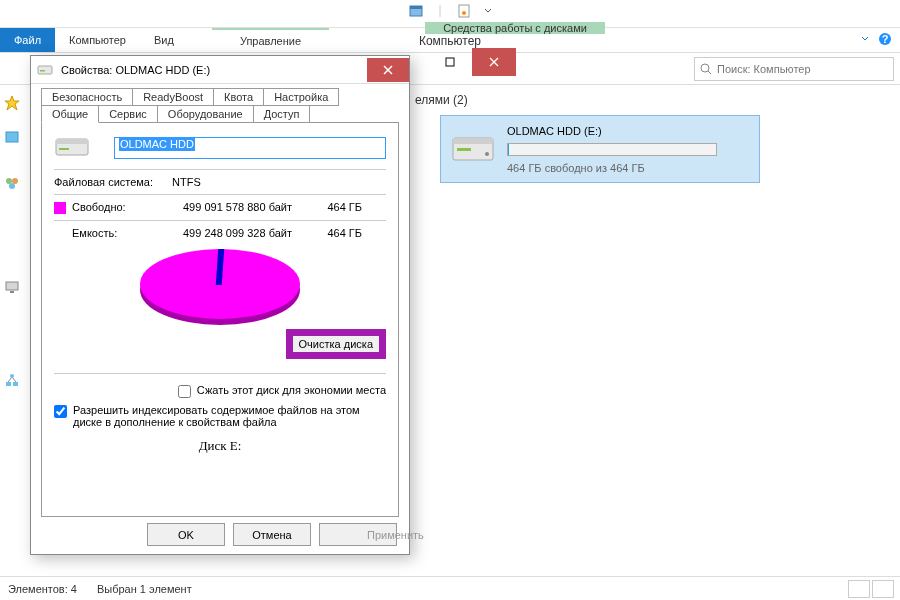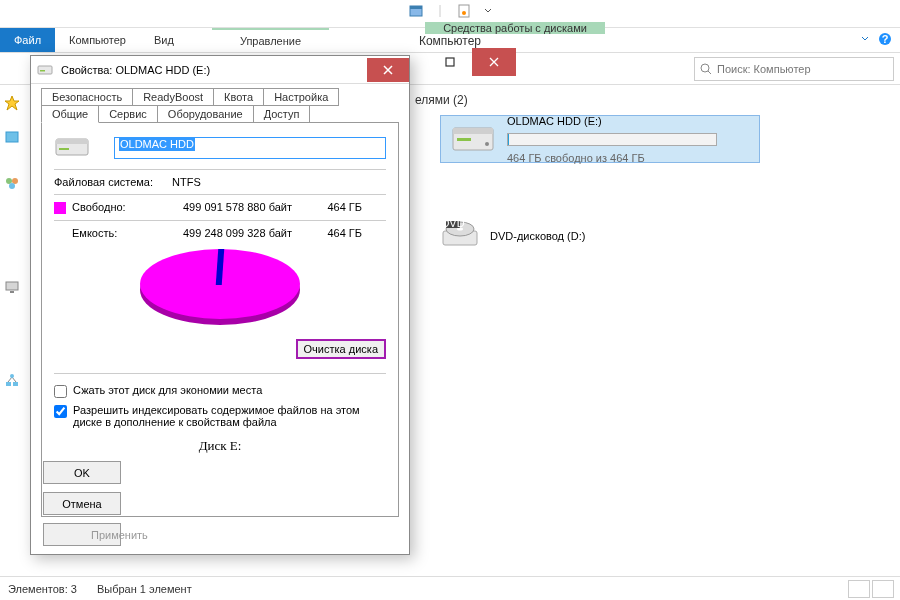--- a/index.html
+++ b/index.html
@@ -27,21 +27,21 @@
 .navbar { height: 32px; display:flex; align-items:center; padding: 3px 6px; gap:4px; border-bottom: 1px solid #ddd; }
 .addr { flex:1; border:1px solid #ccc; height:24px; display:flex; align-items:center; padding:0 4px; background:#fff; gap:4px; }
 .search { width: 200px; border:1px solid #ccc; height:24px; display:flex; align-items:center; padding:0 4px; color:#777; }
 
 
 .body-area { position: relative; height: calc(600px - 28px - 25px - 32px - 24px); background:#fff; }
 .sidebar { position:absolute; left:0; top:0; bottom:0; width: 24px; background:#fff; display:flex; flex-direction:column; gap:18px; padding-top:10px; align-items:center;}
 .sidebar .ico { width:16px; height:16px; }
 
 .content-header { position:absolute; left: 415px; top: 0; color:#333; padding:8px 0; font-size:12px; }
-.drive-tile { position:absolute; left:440px; top:30px; width:320px; height:48px; border:1px solid #88b8e8; background:#cde6f7; display:flex; padding:6px 8px; gap:10px; align-items:center;}
+.drive-tile { position:absolute; left:440px; top:30px; width:320px; height:68px; border:1px solid #88b8e8; background:#cde6f7; display:flex; padding:6px 8px; gap:10px; align-items:center;}
 .drive-tile .drive-ico { width:48px; }
 .drive-tile .meta { display:flex; flex-direction:column; gap:6px; }
 .drive-tile .bar { width:210px; height:13px; border:1px solid #aaa; background:#f3f3f3; }
 .drive-tile .fill { height:100%; width:0.5%; background:#26a0da; }
 .dvd { position:absolute; left: 440px; top: 130px; display:flex; align-items:center; gap:10px; }
 .dvd .dvd-ico { width: 40px; }
 
 
 .statusbar { position:absolute; left:0; right:0; bottom:0; height:24px; border-top:1px solid #ddd; display:flex; align-items:center; padding:0 8px; color:#333; gap:20px; background:#fff; }
 .statusbar .views { position:absolute; right:6px; display:flex; gap:2px;}
@@ -73,27 +73,27 @@
 .swatch { width:12px; height:12px; display:inline-block; margin-right:6px; vertical-align:middle; }
 .swatch.used { background:#0000d0; }
 .swatch.free { background:#ff00ff; }
 
 .pie-wrap { text-align:center; margin-top:10px; position:relative; height:110px; }
 .pie { width:160px; height:70px; margin:0 auto; position:relative; }
 .pie-back { position:absolute; left:0; top:6px; width:160px; height:70px; background:#a800a8; border-radius:50%; }
 .pie-front { position:absolute; left:0; top:0; width:160px; height:70px; background:#ff00ff; border-radius:50%; }
 .pie-notch { position:absolute; left:48%; top:0; width:6px; height:36px; background:#0000d0; transform: skewX(-4deg); }
 .pie-lab { margin-top:119px; font-size:13px;font-family:Liberation Serif, serif;}
-.cleanup-btn { position:absolute; right:0; bottom:0; border:2px solid #a21caf; background:#f0f0f0; padding:2px 6px; }
+.cleanup-btn { position:absolute; right:0; bottom:0; border:7px solid #a21caf; background:#f0f0f0; padding:2px 6px; }
 
 .checks { margin-top:10px; }
-.checks label { display:flex; gap:6px; align-items:flex-start; margin-bottom:6px;}
+.checks label { display:flex; gap:6px; align-items:flex-start; margin-bottom:6px;justify-content:flex-end;}
 .checks input { margin-top:1px; }
 
-.dbuttons { position:absolute; left:0; right:0; bottom:8px; display:flex; justify-content:flex-end; gap:8px; padding:0 12px;flex-direction:column; }
+.dbuttons { position:absolute; left:0; right:0; bottom:8px; display:flex; justify-content:flex-end; gap:8px; padding:0 12px; }
 .dbuttons button { border:1px solid #999; background:#f0f0f0; width:78px; height:23px; }
 .dbuttons button.disabled { color:#999;padding-left:47px; }
 
 .small-grey { color:#666; }
 </style>
 </head>
 <body>
 
 <div class="titlebar">
   <div class="qat">
@@ -208,36 +208,24 @@
     </div>
     <div class="meta">
       <div>OLDMAC HDD (E:)</div>
       <div class="bar">
           <div class="fill"></div>
         </div>
       <div class="small-grey">464 ГБ свободно из 464 ГБ</div>
     </div>
   </div>
 
-  <div class="dvd">
-    <div class="dvd-ico">
-      <svg width="40" height="40">
-          <rect x="3" y="16" width="34" height="14" rx="2" fill="#e8e8e8" stroke="#aaa"></rect>
-          <ellipse cx="20" cy="14" rx="14" ry="7" fill="#dcdcdc" stroke="#999"></ellipse>
-          <ellipse cx="20" cy="14" rx="3" ry="1.5" fill="#fff"></ellipse>
-          <rect x="6" y="6" width="14" height="7" rx="1" fill="#444"></rect>
-          <text x="13" y="12" text-anchor="middle" fill="#fff" font-size="5">DVD</text>
-        </svg>
-    </div>
-    <span>DVD-дисковод (D:)</span>
-  </div>
 </div>
 
 <div class="statusbar">
-  <span>Элементов: 3</span>
+  <span>Элементов: 4</span>
   <span>Выбран 1 элемент</span>
   <div class="views">
     <span></span>
     <span></span>
   </div>
 </div>
 
 <div class="dialog">
   <div class="dtitle">
     <div class="dtitle-icon"><svg width="16" height="16">

